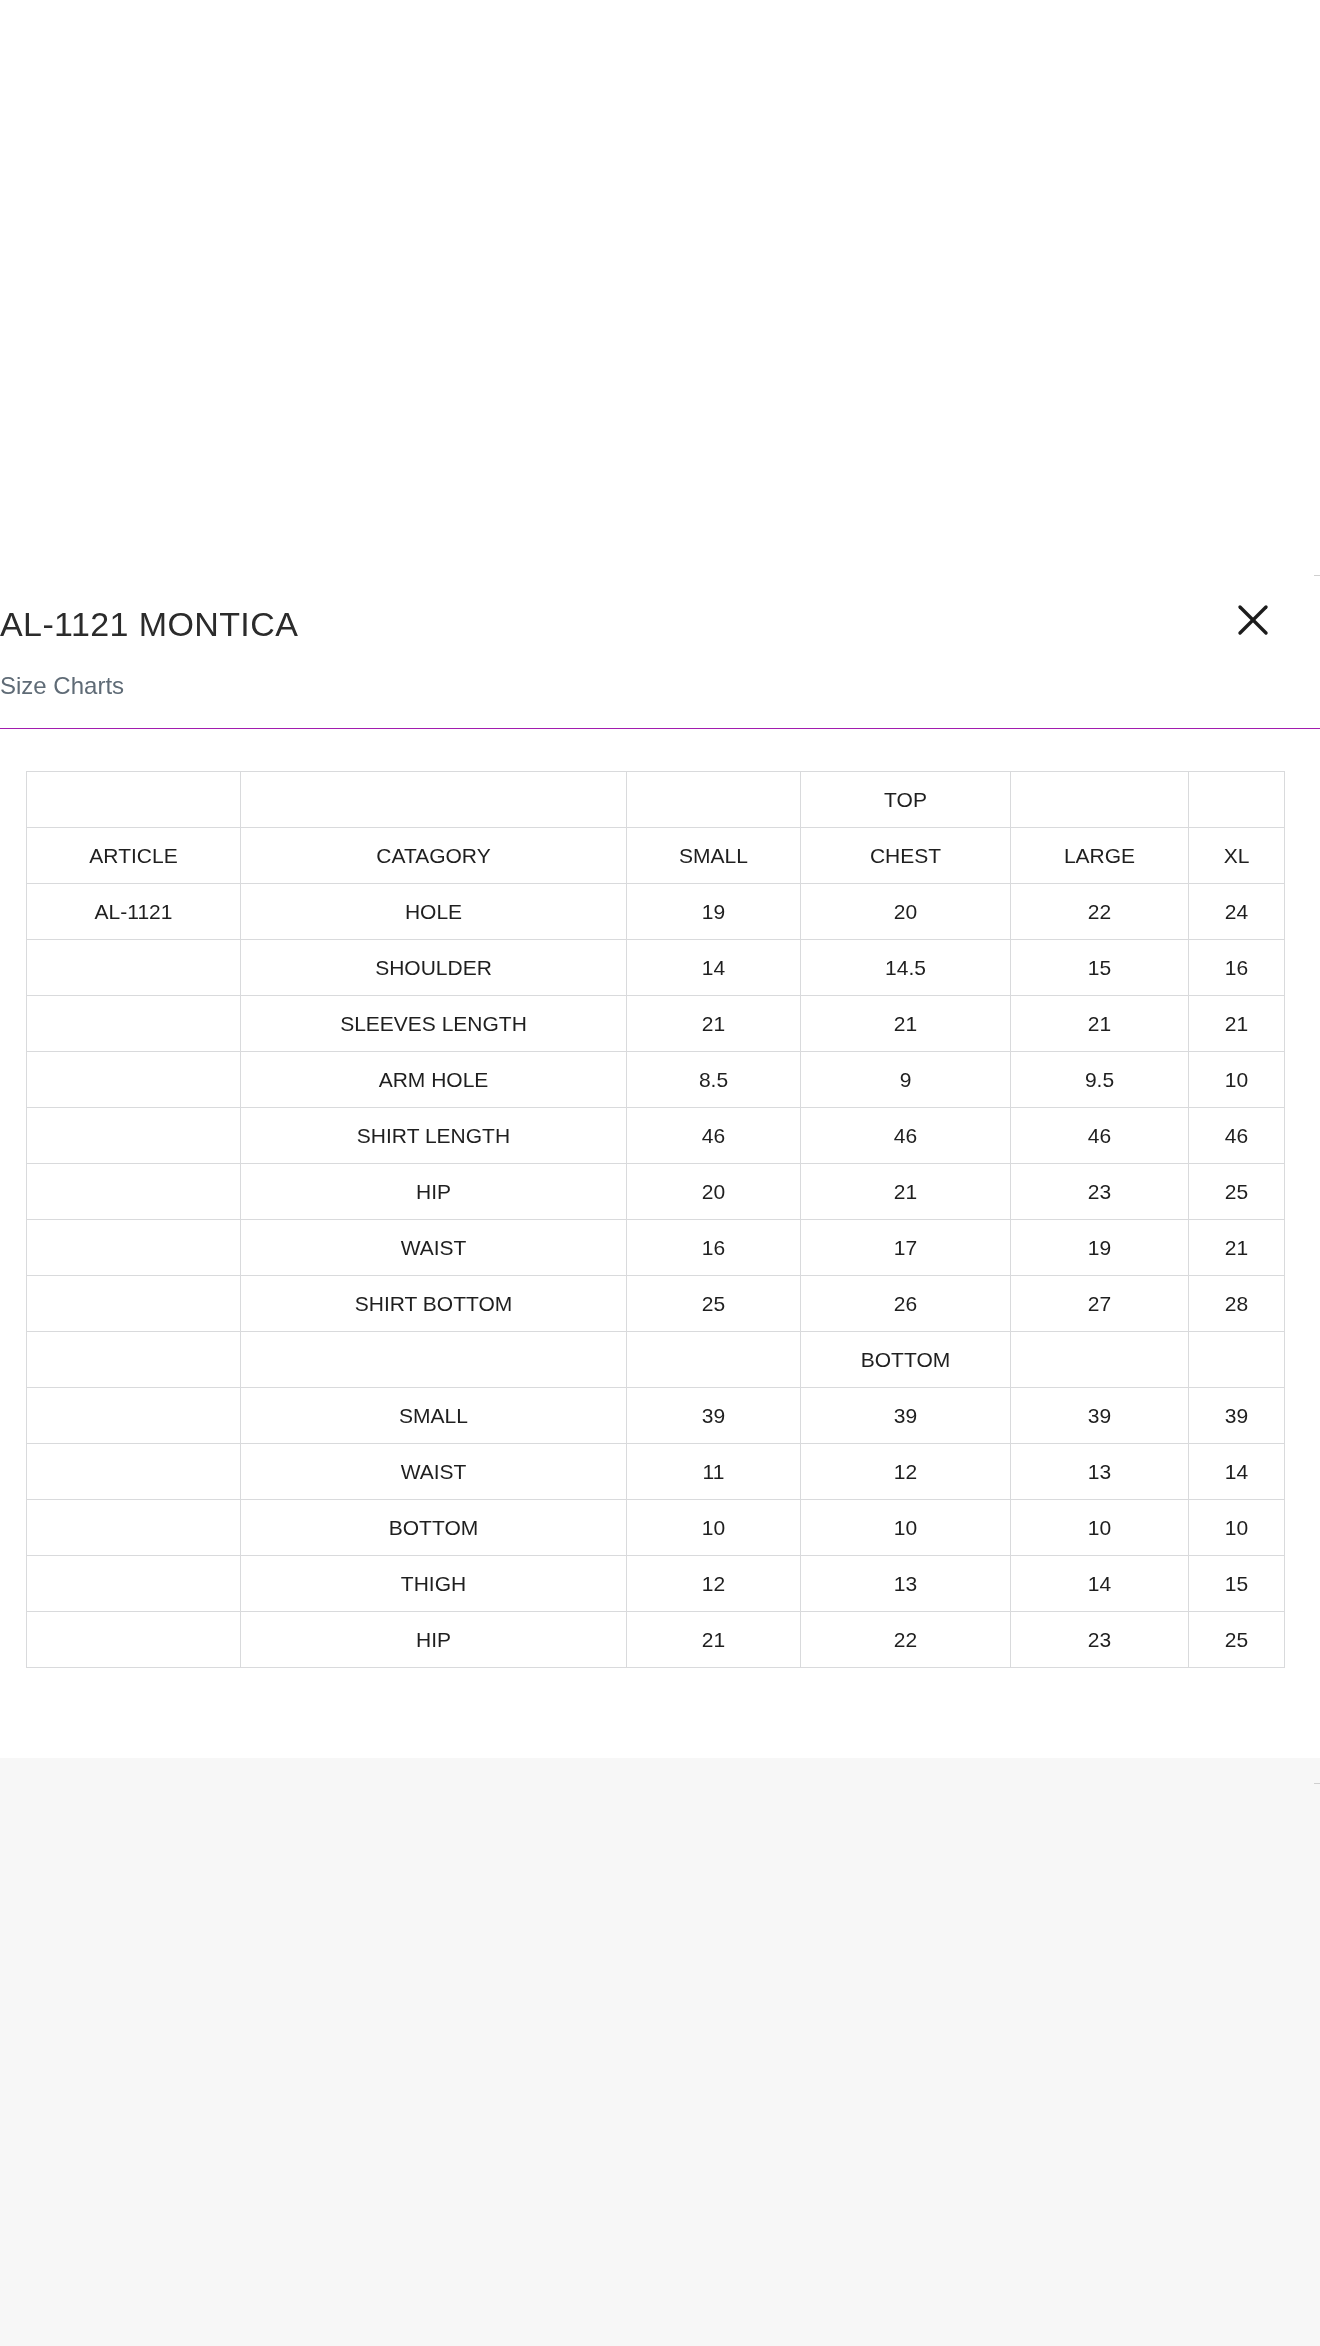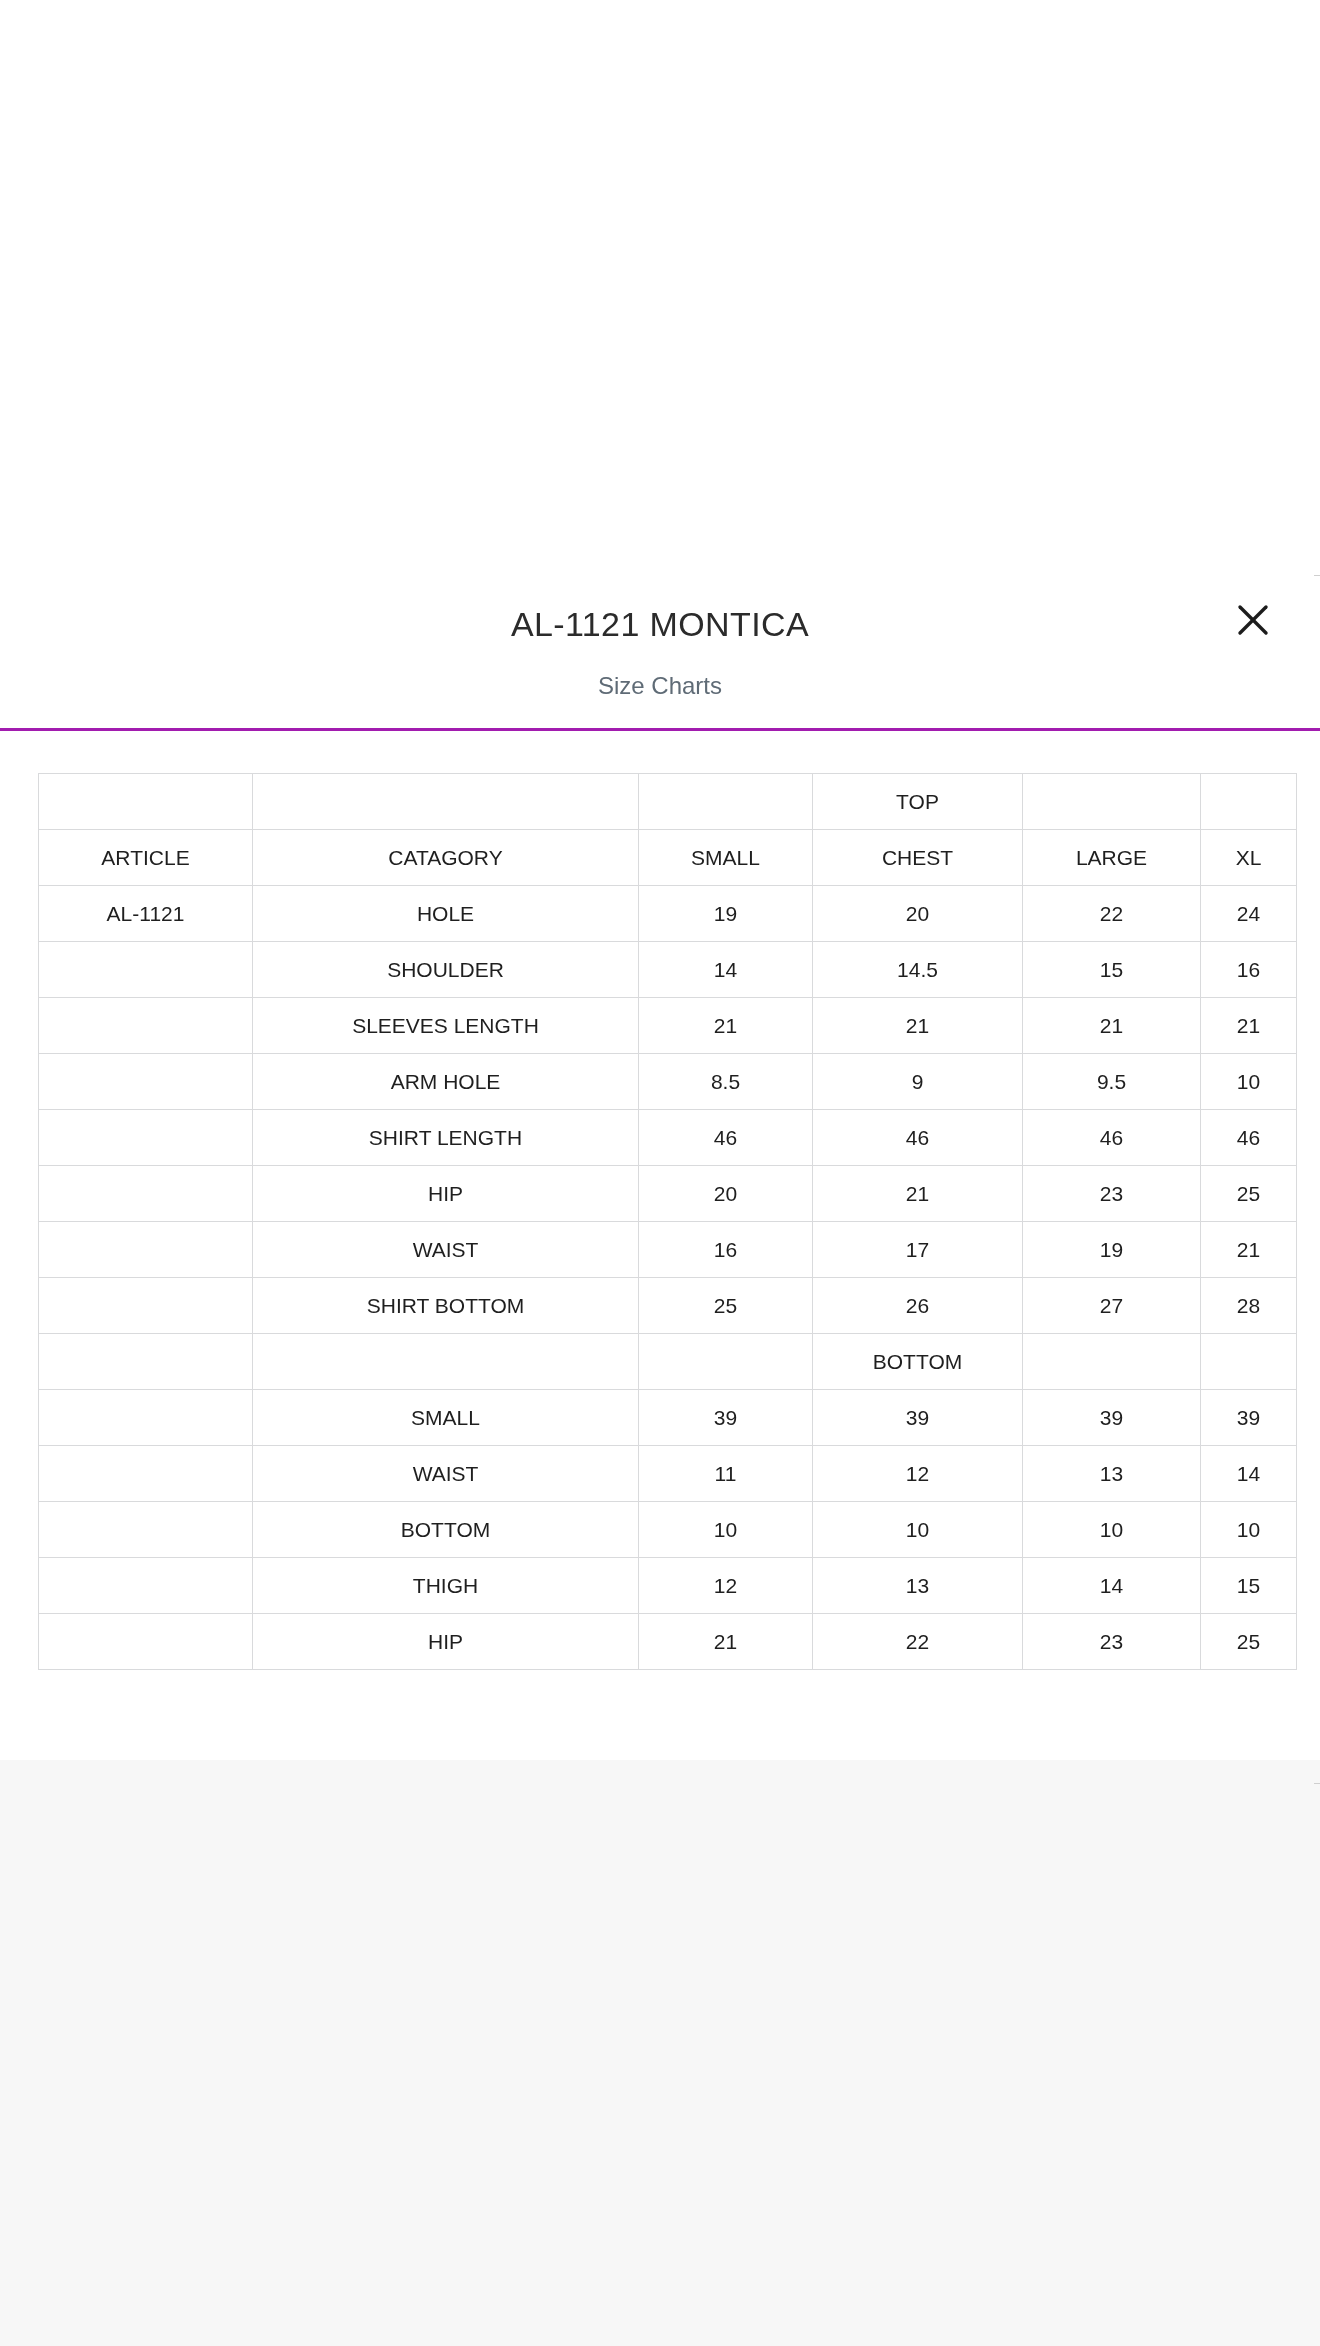--- a/index.html
+++ b/index.html
@@ -33,22 +33,22 @@
     position: absolute;
     left: 0;
     top: 575px;
     width: 1320px;
     background: #ffffff;
     box-sizing: border-box;
   }
   .modal-header {
     position: relative;
     padding: 30px 0 28px 0;
-    border-bottom: 3px solid #a21caf;
-    text-align: center;
+    border-bottom: 1px solid #a21caf;
+    text-align: left;
   }
   .modal-title {
     font-size: 34px;
     color: #2b2b2b;
     letter-spacing: 0.4px;
     line-height: 1.15;
     margin: 0;
     font-weight: 400;
   }
   .modal-subtitle {
@@ -75,21 +75,20 @@
   .close-btn svg { display: block; }
 
   .table-wrap {
     padding: 42px 26px 90px 26px;
     background: #ffffff;
   }
   table.size-chart {
     border-collapse: collapse;
     width: 1258px;
     table-layout: fixed;
-    margin-left: 12px;
   }
   table.size-chart td {
     border: 1px solid #d9dadc;
     height: 56px;
     font-size: 21px;
     color: #1f1f1f;
     text-align: center;
     vertical-align: middle;
     padding: 0 6px;
     font-weight: 400;

